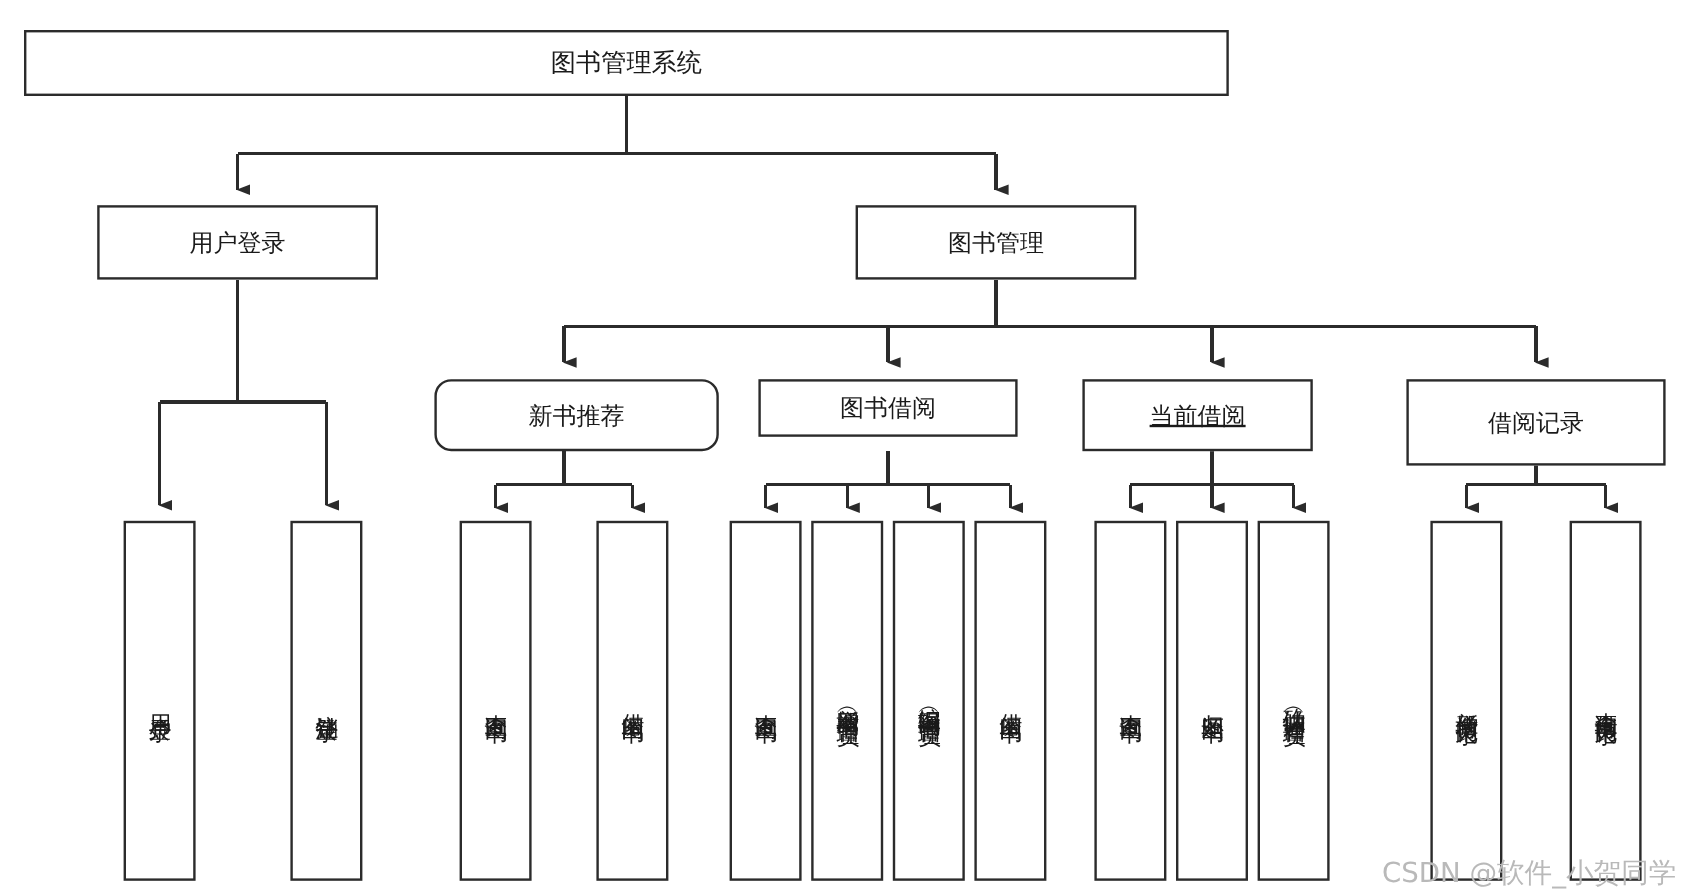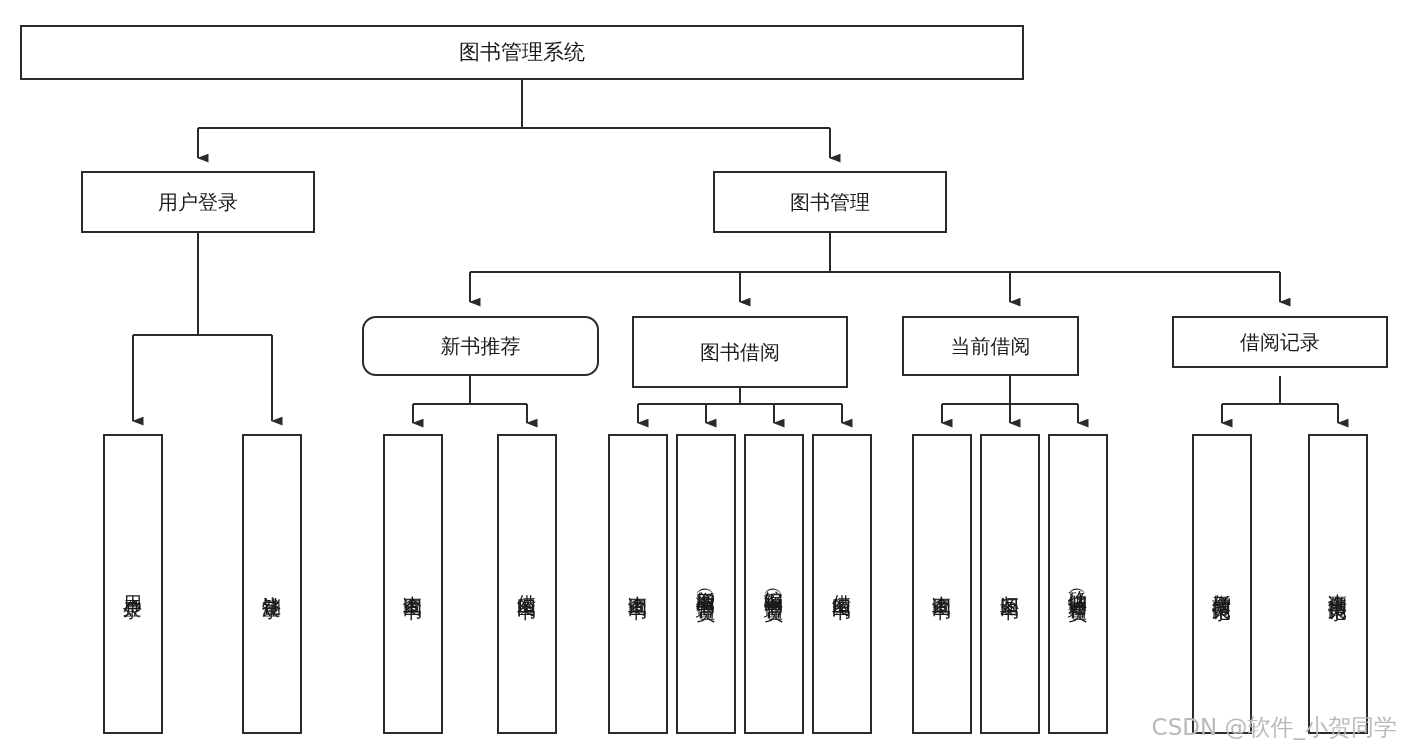--- a/index.html
+++ b/index.html
@@ -141,29 +141,29 @@
   </div>
 
   <div class="node lvl2" style="left:713px; top:171px; width:234px; height:62px;">
     <span class="label">图书管理</span>
   </div>
 
   <div class="node lvl3" style="left:362px; top:316px; width:237px; height:60px;border-radius:14px;">
     <span class="label">新书推荐</span>
   </div>
 
-  <div class="node lvl3" style="left:632px; top:316px; width:216px; height:72px;">
+  <div class="node lvl3" style="left:632px; top:316px; width:216px; height:48px;">
     <span class="label">图书借阅</span>
   </div>
 
-  <div class="node lvl3" style="left:902px; top:316px; width:177px; height:60px;">
+  <div class="node lvl3" style="left:902px; top:316px; width:192px; height:60px;text-decoration:underline;">
     <span class="label">当前借阅</span>
   </div>
 
-  <div class="node lvl3" style="left:1172px; top:316px; width:216px; height:52px;align-items:center;">
+  <div class="node lvl3" style="left:1172px; top:316px; width:216px; height:72px;align-items:center;">
     <span class="label">借阅记录</span>
   </div>
 
   <div class="node leaf" style="left:103px; top:434px; width:60px; height:300px;">
     <span class="label">用户登录</span>
   </div>
 
   <div class="node leaf" style="left:242px; top:434px; width:60px; height:300px;">
     <span class="label">注销登录</span>
   </div>

